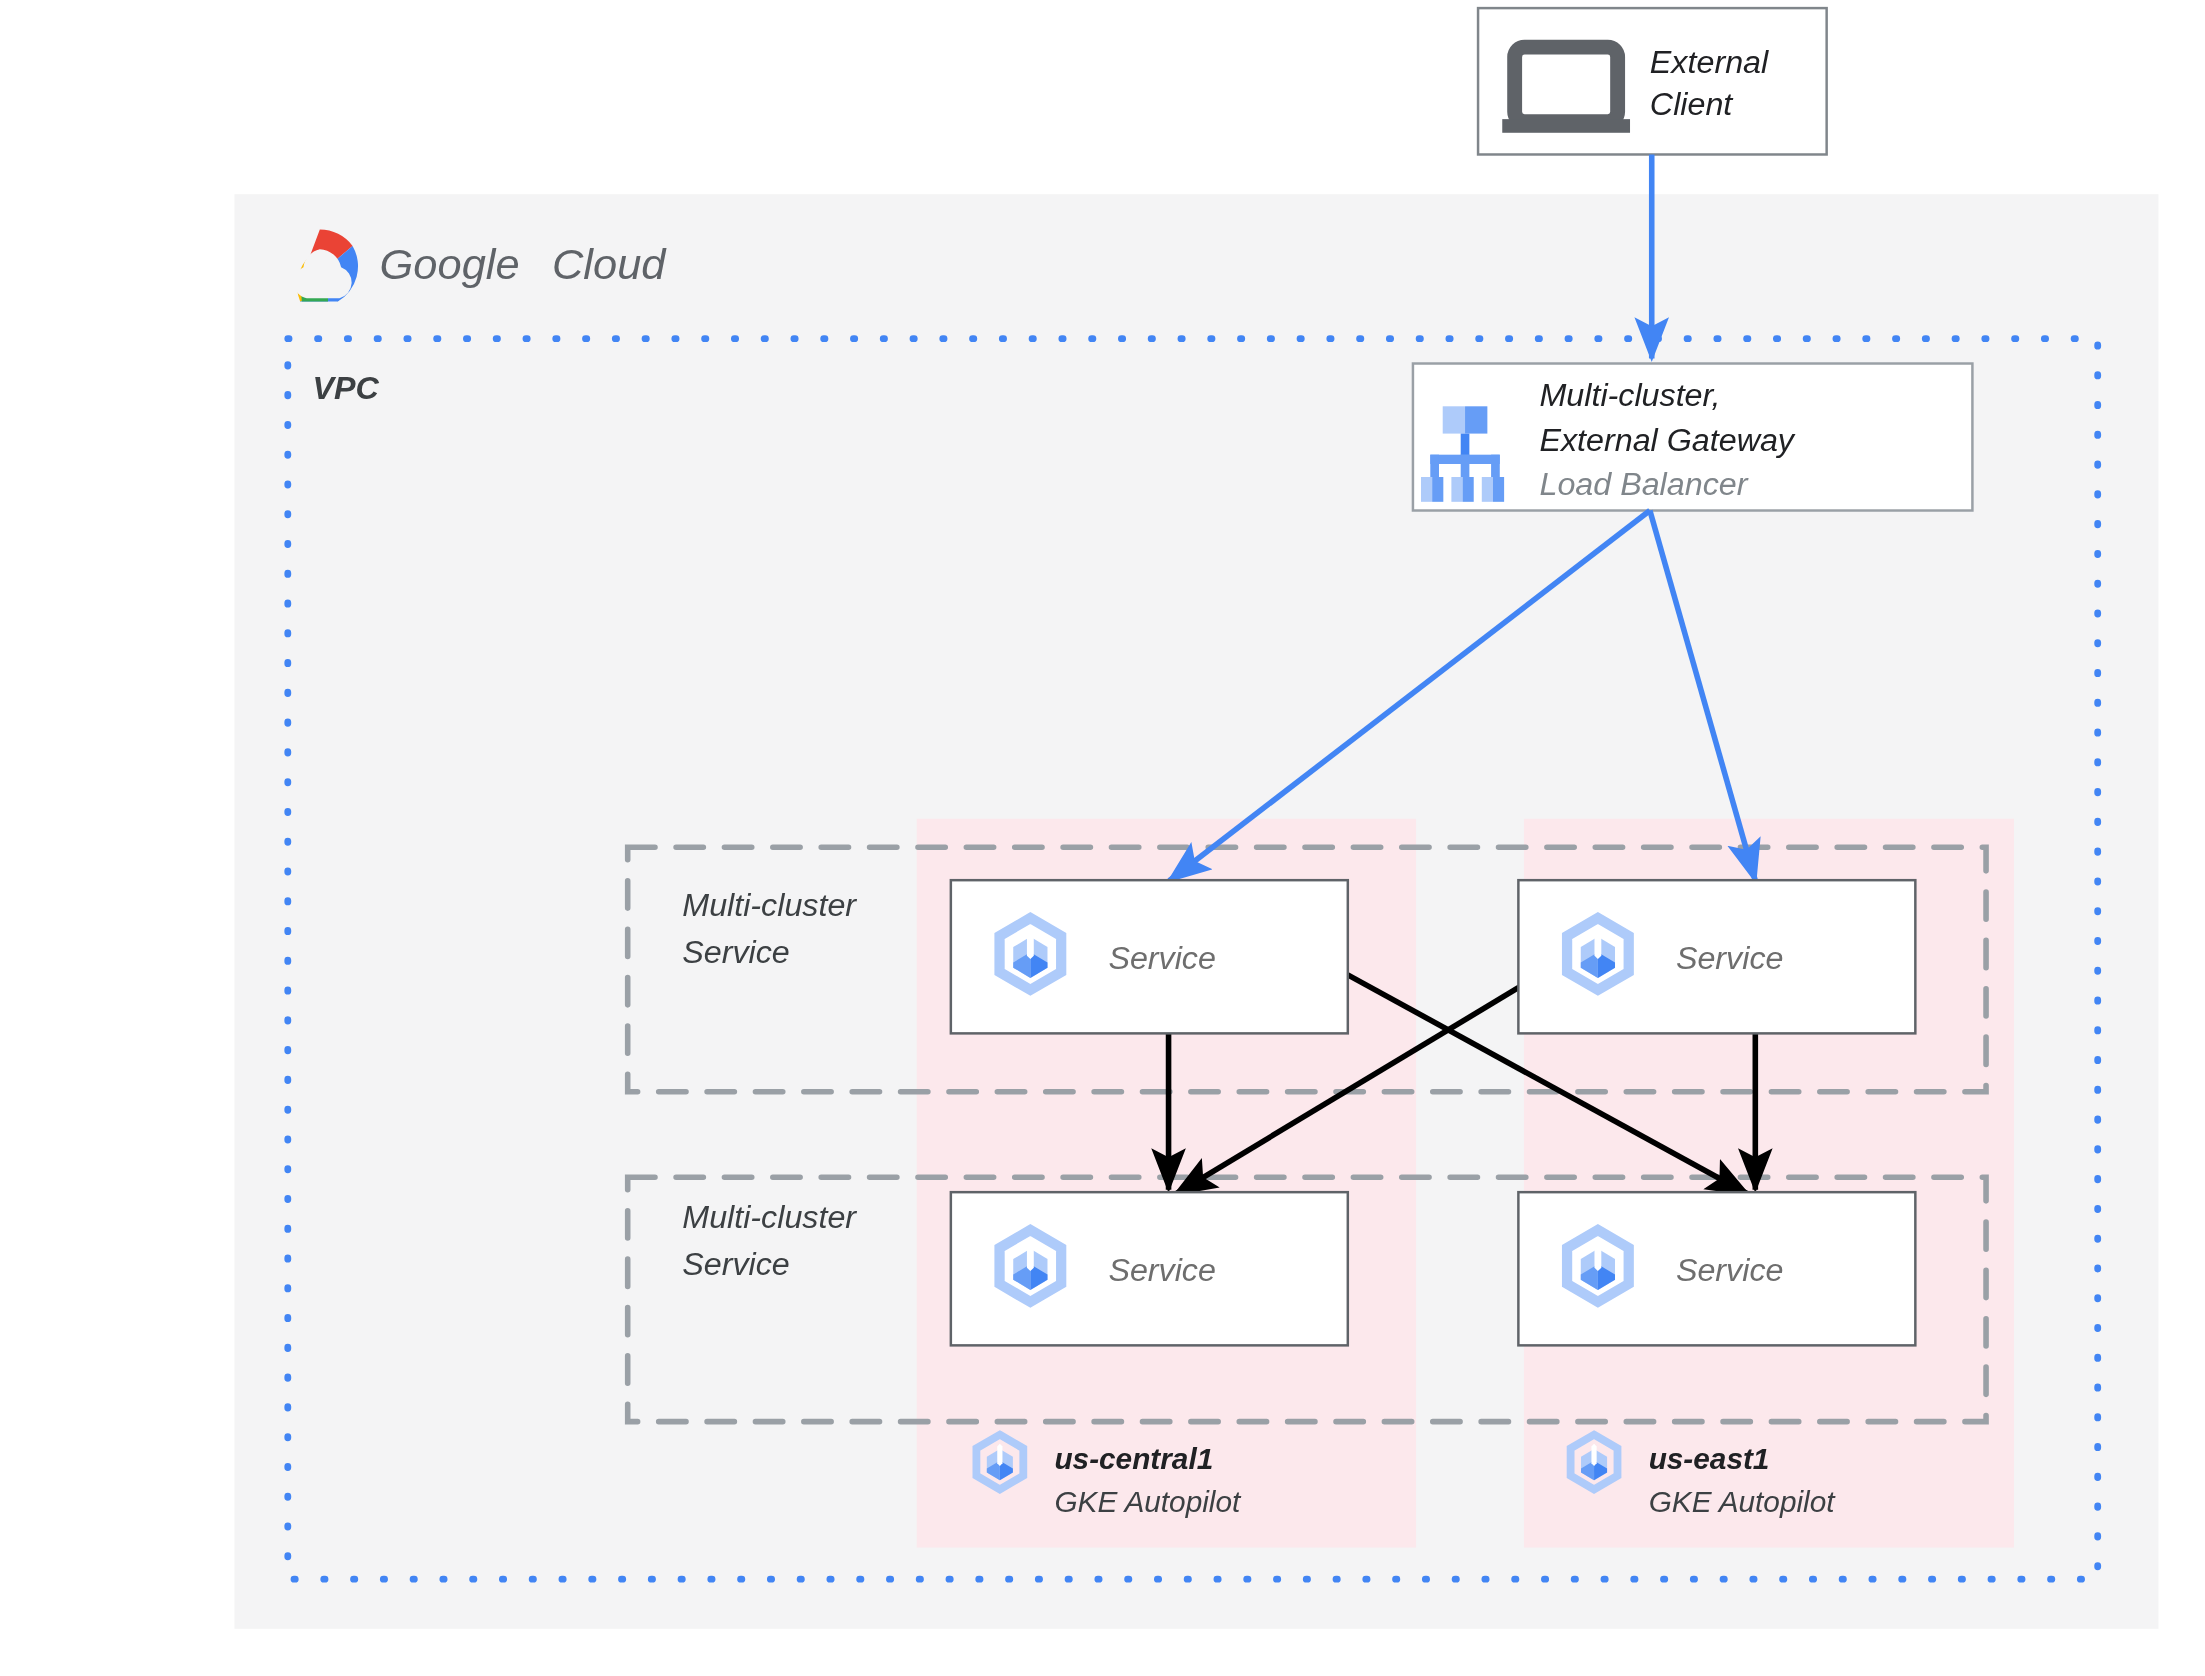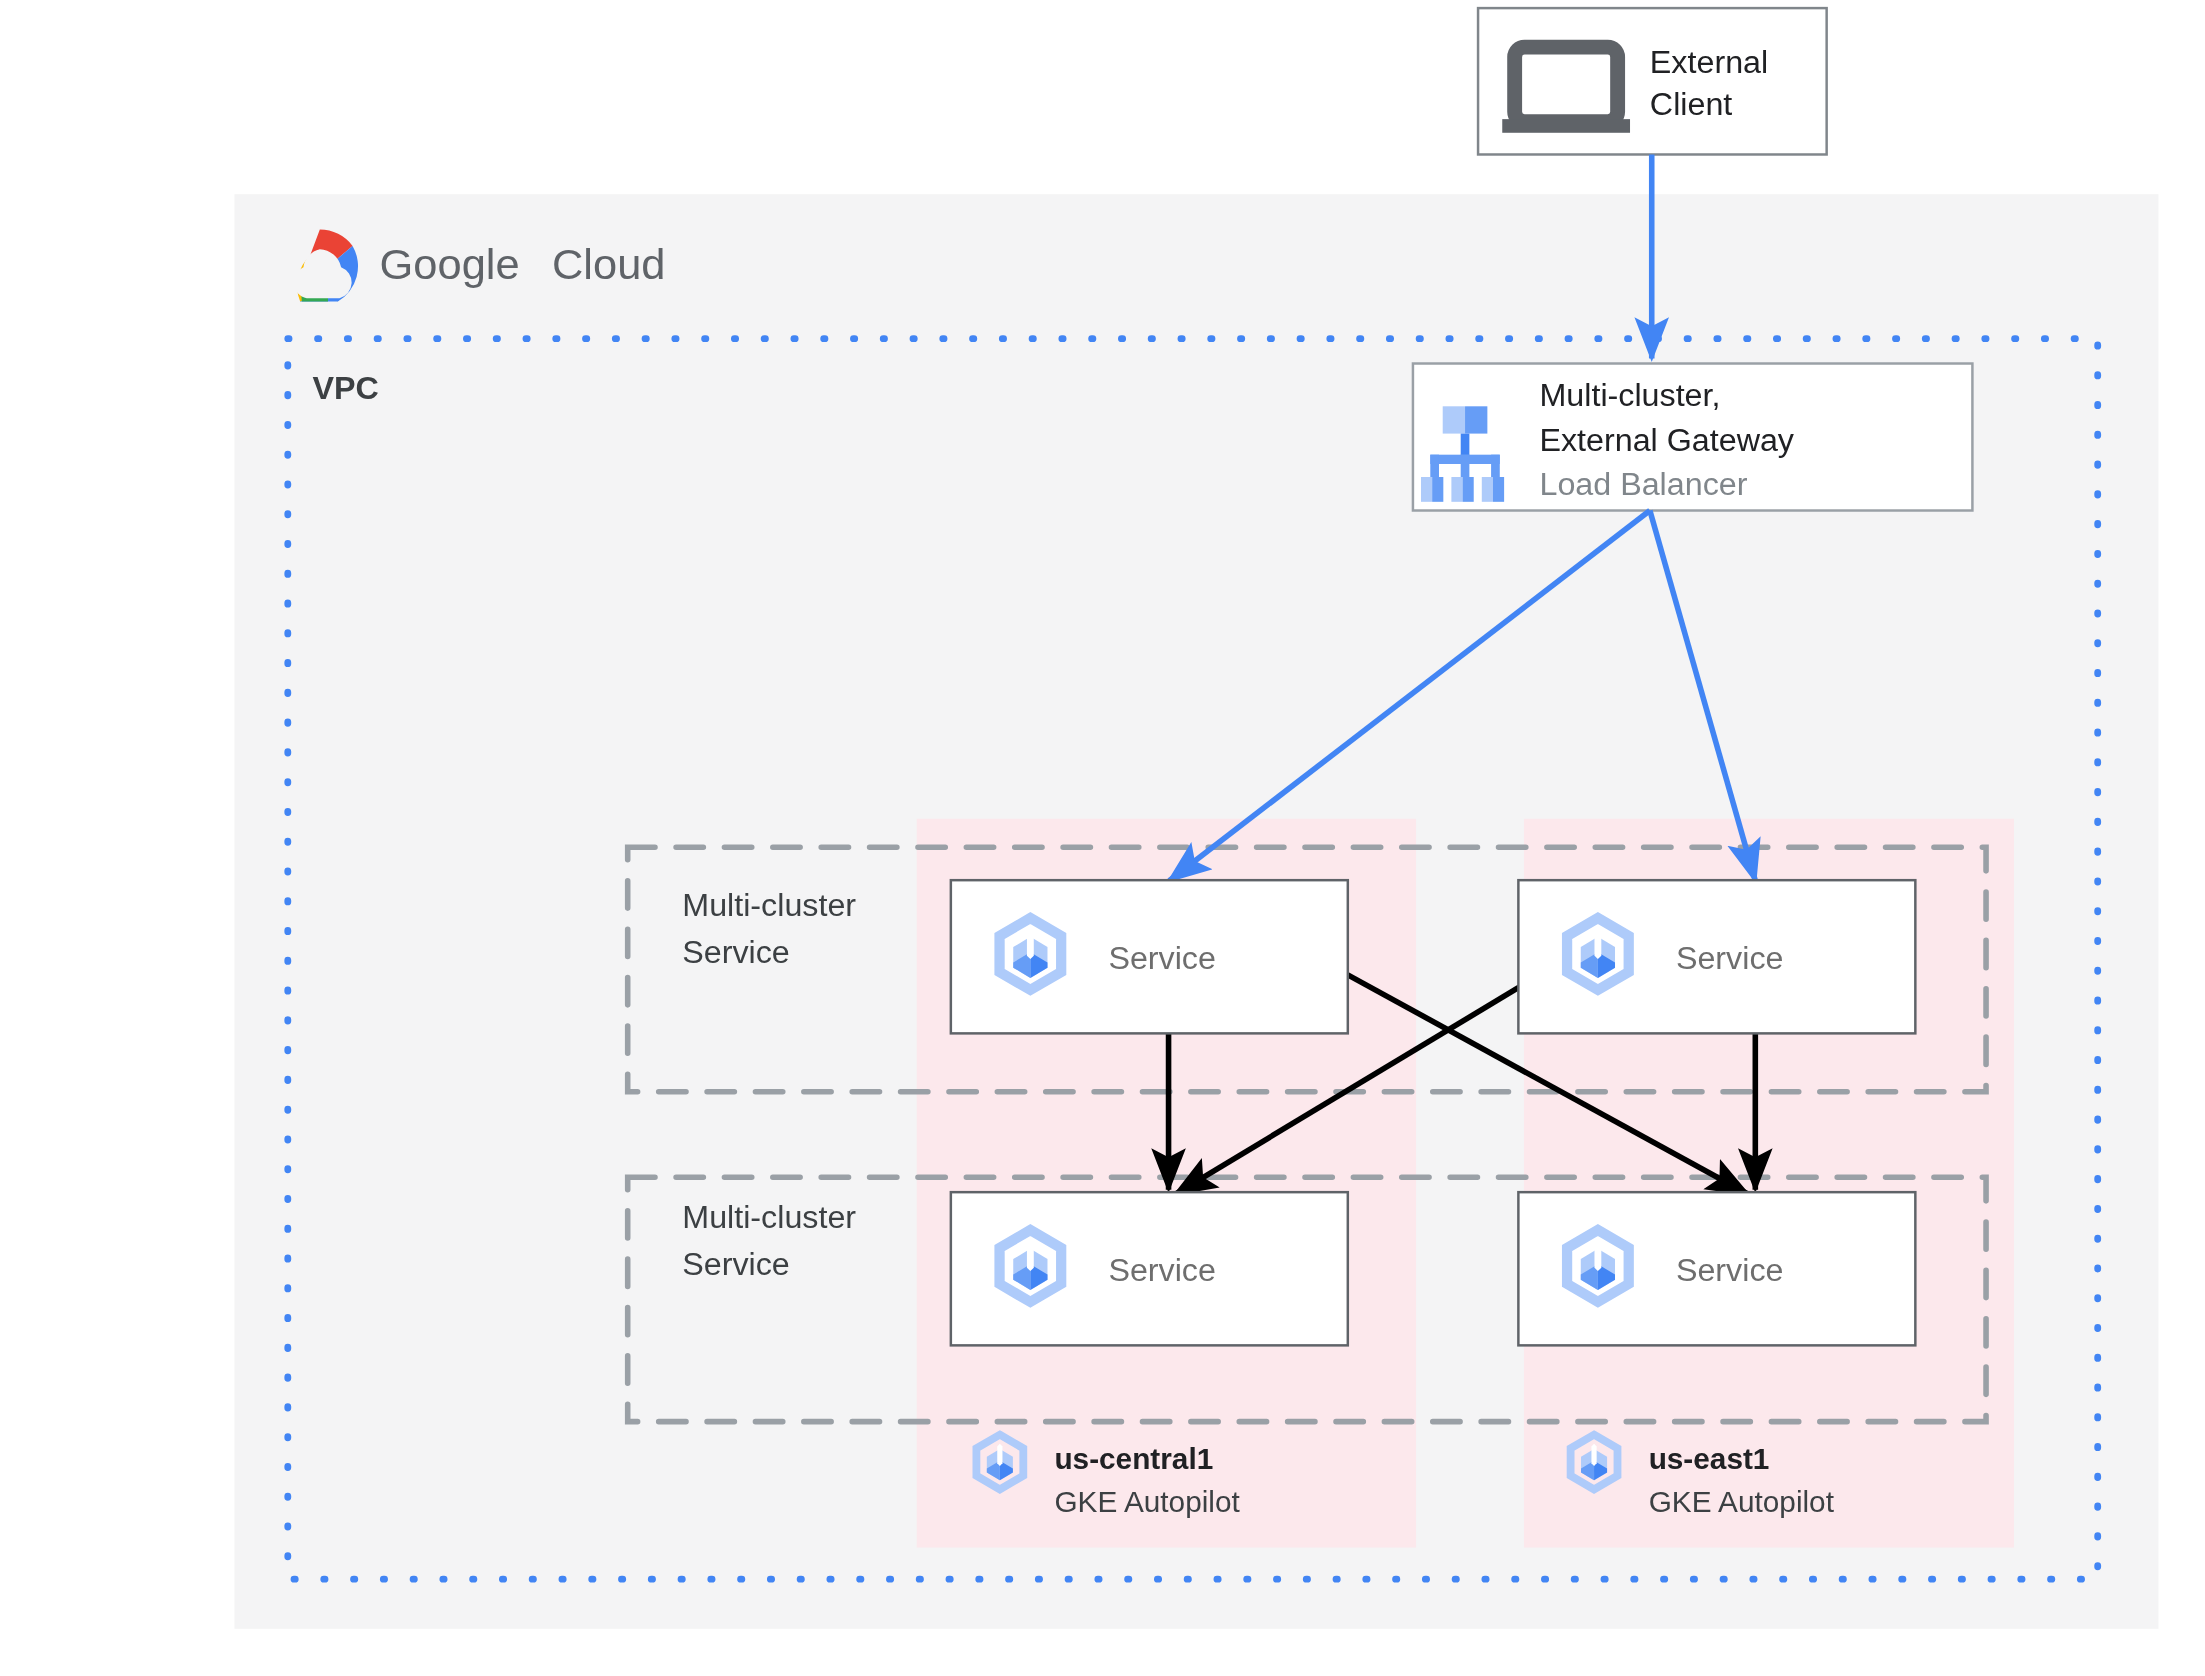--- a/index.html
+++ b/index.html
@@ -1,17 +1,17 @@
 <!DOCTYPE html>
 <html style="font-size:10px"><head>
 <meta charset="utf-8">
 <style>
   html,body{margin:0;padding:0;background:#ffffff;}
   body{width:2205px;height:1676px;font-family:"Liberation Sans",sans-serif;overflow:hidden;}
-  #root{position:relative;width:2205px;height:1676px;}
+  #root{position:relative;width:2205px;height:1676px;font-style:italic;}
   svg.diagram{position:absolute;top:0;left:0;width:2205px;height:1676px;display:block;}
   .box-text{font-family:"Liberation Sans",sans-serif;}
   .t-client{font-size:52px;fill:#202124;}
   .t-lb-main{font-size:52px;fill:#202124;}
   .t-lb-sub{font-size:52px;fill:#80868b;}
   .t-vpc{font-size:52px;fill:#3c4043;font-weight:bold;}
   .t-mcs{font-size:52px;fill:#3c4043;}
   .t-service{font-size:52px;fill:#6e6e6e;}
   .t-region{font-size:48px;fill:#202124;font-weight:bold;}
   .t-region-sub{font-size:48px;fill:#3c4043;}

